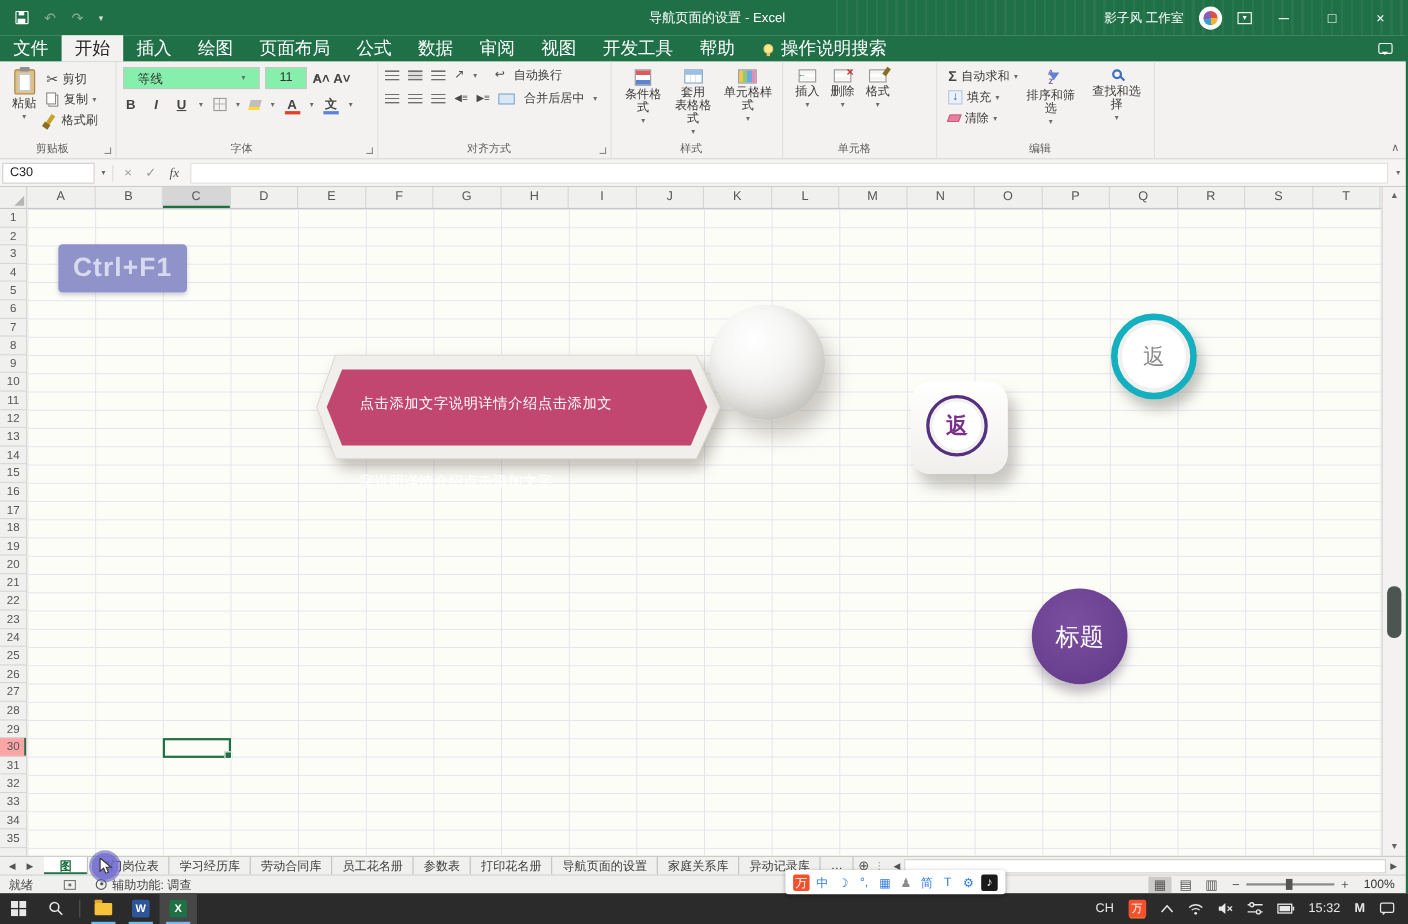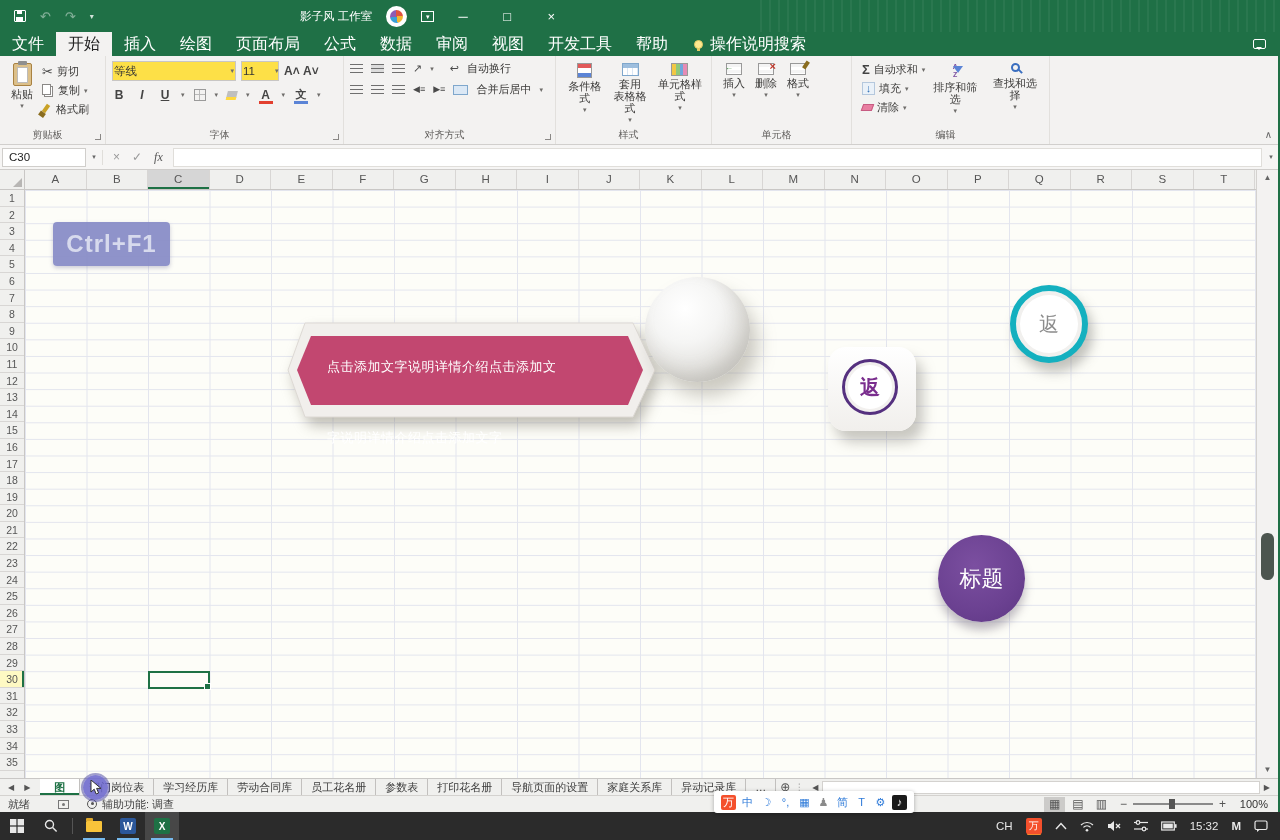--- a/index.html
+++ b/index.html
@@ -42,21 +42,21 @@
   .rgroup { position:relative; border-right:1px solid #e2e0dd; padding:5px 4px 16px 6px; flex:0 0 auto; }
   .glabel { position:absolute; bottom:2px; left:0; right:10px; text-align:center; font-size:10px; color:#605e5c; white-space:nowrap; }
   .launcher { position:absolute; bottom:4px; right:4px; width:6px; height:6px; border-right:1px solid #8a8886; border-bottom:1px solid #8a8886; }
   .gbody { display:flex; height:100%; }
   .bigbtn { display:flex; flex-direction:column; align-items:center; justify-content:flex-start; gap:2px; padding:2px 5px; font-size:11px; color:#3b3a39; text-align:center; }
   .bigbtn .blabel { white-space:pre-line; line-height:12px; }
   .dd { font-size:7px; color:#6e6c6a; }
   .smallcol { display:flex; flex-direction:column; justify-content:flex-start; gap:4px; padding:3px 0 0 4px; }
   .smallbtn { display:flex; align-items:center; gap:4px; font-size:11px; color:#3b3a39; white-space:nowrap; }
   .frow { display:flex; align-items:center; gap:5px; margin-bottom:6px; }
-  .inputbox { background:#fde047; border:1px solid #c8c6c4; height:20px; display:flex; align-items:center; font-size:11.5px; color:#333; padding:0 1px; justify-content:space-between;gap:20px; }
+  .inputbox { background:#86efac; border:1px solid #c8c6c4; height:20px; display:flex; align-items:center; font-size:11.5px; color:#333; padding:0 12px; justify-content:space-between;gap:20px; }
   .ic { font-size:13px; color:#4a4a4a; line-height:13px; }
   .i-copy { width:9px; height:11px; border:1px solid #8a8886; background:#fff; box-shadow:2px 2px 0 -1px #fff, 2px 2px 0 0 #8a8886; margin:0 3px 2px 0; }
   .i-brush { width:4px; height:9px; background:#c9a227; position:relative; transform:rotate(35deg); margin:0 4px 2px 2px; }
   .i-brush::after { content:""; position:absolute; bottom:-5px; left:-1px; width:6px; height:5px; background:#8a6d1f; }
   .i-paste { width:19px; height:23px; background:#dcc08a; border:1px solid #a98242; border-radius:2px; position:relative; }
   .i-paste::before { content:""; position:absolute; top:-3px; left:4px; width:9px; height:4px; background:#8f8f8f; border-radius:1px; }
   .i-paste::after { content:""; position:absolute; left:3px; top:3px; right:3px; bottom:2px; background:#fff; border:1px solid #bdbbb9; }
   .fmtletter { font-size:12px; font-weight:bold; color:#444; width:14px; text-align:center; }
   .i-underbar { position:relative; }
   .i-underbar::after { content:""; position:absolute; left:0; right:0; bottom:-2px; height:3px; }
@@ -98,21 +98,21 @@
 
   
   .sheet { position:absolute; left:0; top:170px; width:1280px; height:608px; background:#fdfdf8; }
   .corner { position:absolute; left:0; top:0; width:25px; height:20px; background:#f0f0ee; border-right:1px solid #c9c7c5; border-bottom:1px solid #c9c7c5; }
   .corner::after { content:""; position:absolute; right:2px; bottom:2px; border-left:9px solid transparent; border-bottom:9px solid #b8b6b4; }
   .colheads { position:absolute; left:25px; top:0; width:1231px; height:20px; display:flex; background:#f0f0ee; border-bottom:1px solid #c9c7c5; }
   .colheads .col { flex:0 0 61.5px; text-align:center; line-height:19px; font-size:11.5px; color:#565656; border-right:1px solid #d8d6d4; }
   .colheads .col.selected { background:#d6d6d6; box-shadow:inset 0 -2px 0 #1e7145; }
   .rowheads { position:absolute; left:0; top:20px; width:25px; height:588px; background:#f0f0ee; border-right:1px solid #c9c7c5; }
   .rowheads .row { height:16.6px; line-height:16.6px; text-align:center; font-size:10.5px; color:#565656; border-bottom:1px solid #d8d6d4; }
-  .rowheads .row.selected { background:#fef9c3; box-shadow:inset -2px 0 0 #1e7145; }
+  .rowheads .row.selected { background:#fca5a5; box-shadow:inset -2px 0 0 #1e7145; }
   .cells { position:absolute; left:25px; top:20px; width:1231px; height:588px; overflow:hidden; background-color:#fdfdf8;
       background-image:linear-gradient(to right,#e3e5ee 1px,transparent 1px), linear-gradient(to bottom,#e3e5ee 1px,transparent 1px);
       background-size:61.5px 16.6px; }
   .selcell { position:absolute; left:123px; top:481px; width:62px; height:18px; border:2px solid #1e7145; background:transparent; }
   .selcell::after { content:""; position:absolute; right:-3px; bottom:-3px; width:5px; height:5px; background:#1e7145; border:1px solid #fff; }
 
   
   .badge { position:absolute; left:28px; top:32px; width:117px; height:44px; background:rgba(133,138,198,.92); border-radius:4px;
       display:flex; align-items:center; justify-content:center; font-size:24px; font-weight:bold; color:rgba(228,230,243,.85); letter-spacing:1px;
       box-shadow:0 2px 4px rgba(90,90,140,.3); }
@@ -204,20 +204,21 @@
 <div class="screen">
 
   <div class="titlebar">
     <div class="deco"></div>
     <div class="qat">
       <span class="i-save"></span>
       <span class="dim">↶</span>
       <span class="dim">↷</span>
       <span class="dd">▾</span>
     </div>
+    <div class="titletext">导航页面的设置 - Excel</div>
     <div class="titleright">
       <span class="username">影子风 工作室</span>
       <span class="avatar">
           <i></i>
         </span>
       <span class="i-ribbonopt">▾</span>
       <span class="winbtn">─</span>
       <span class="winbtn">□</span>
       <span class="winbtn">×</span>
     </div>

